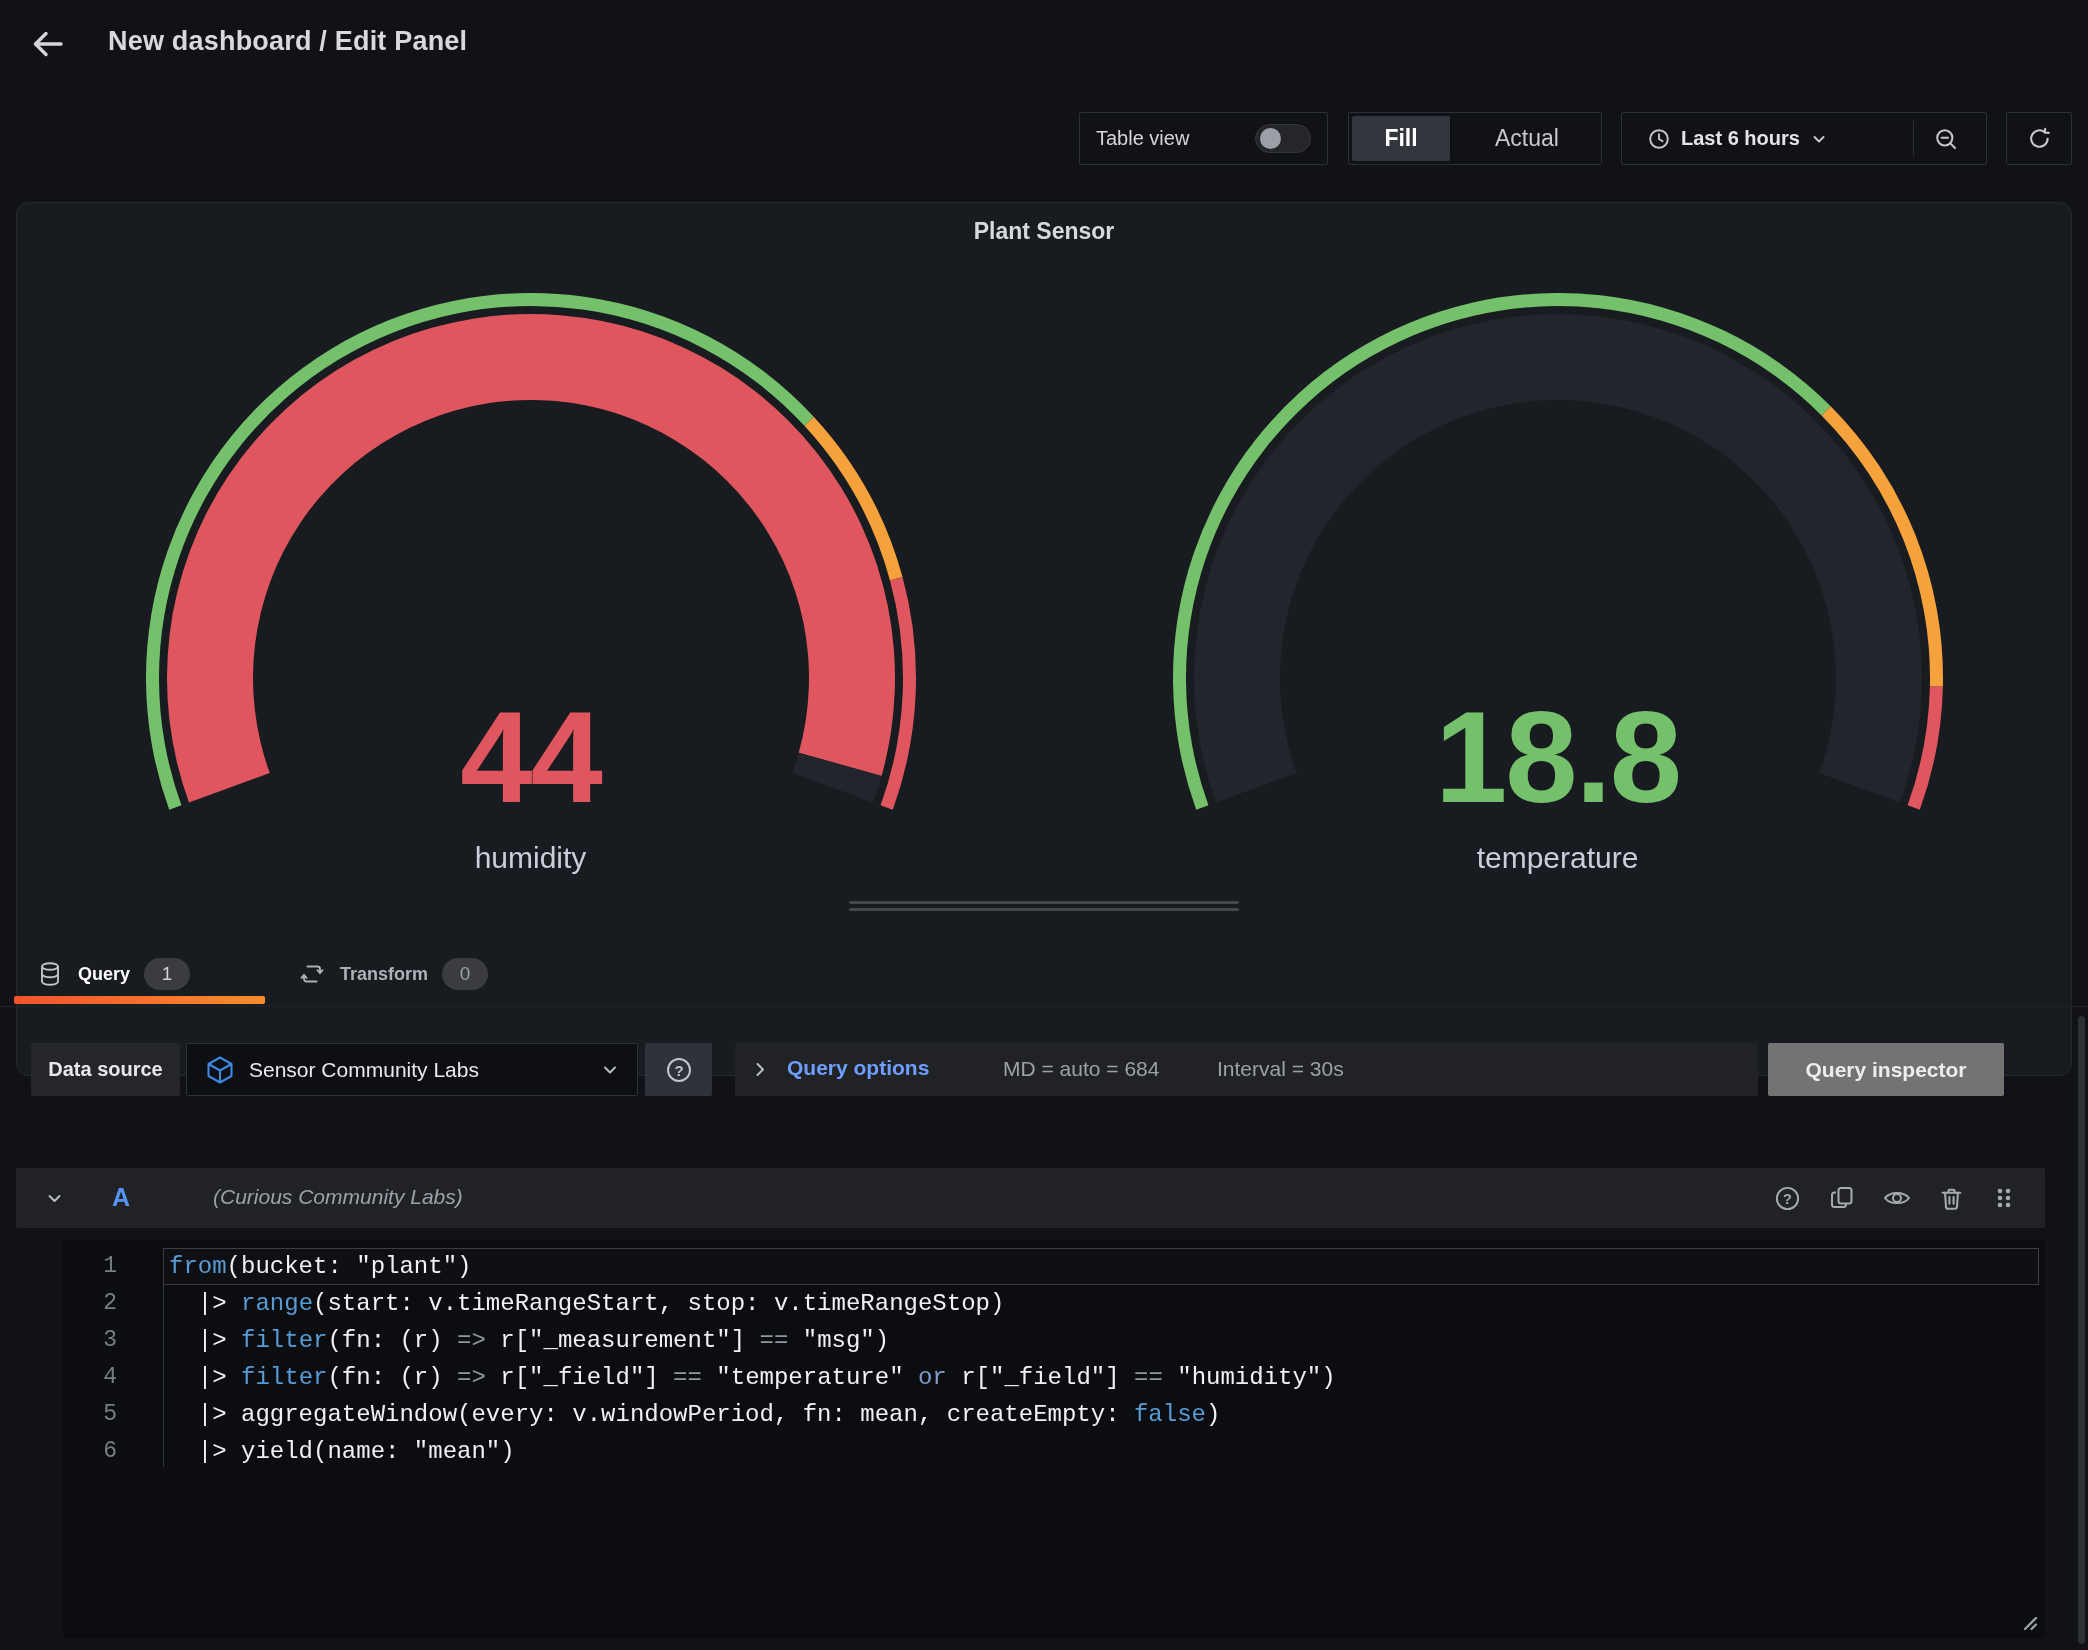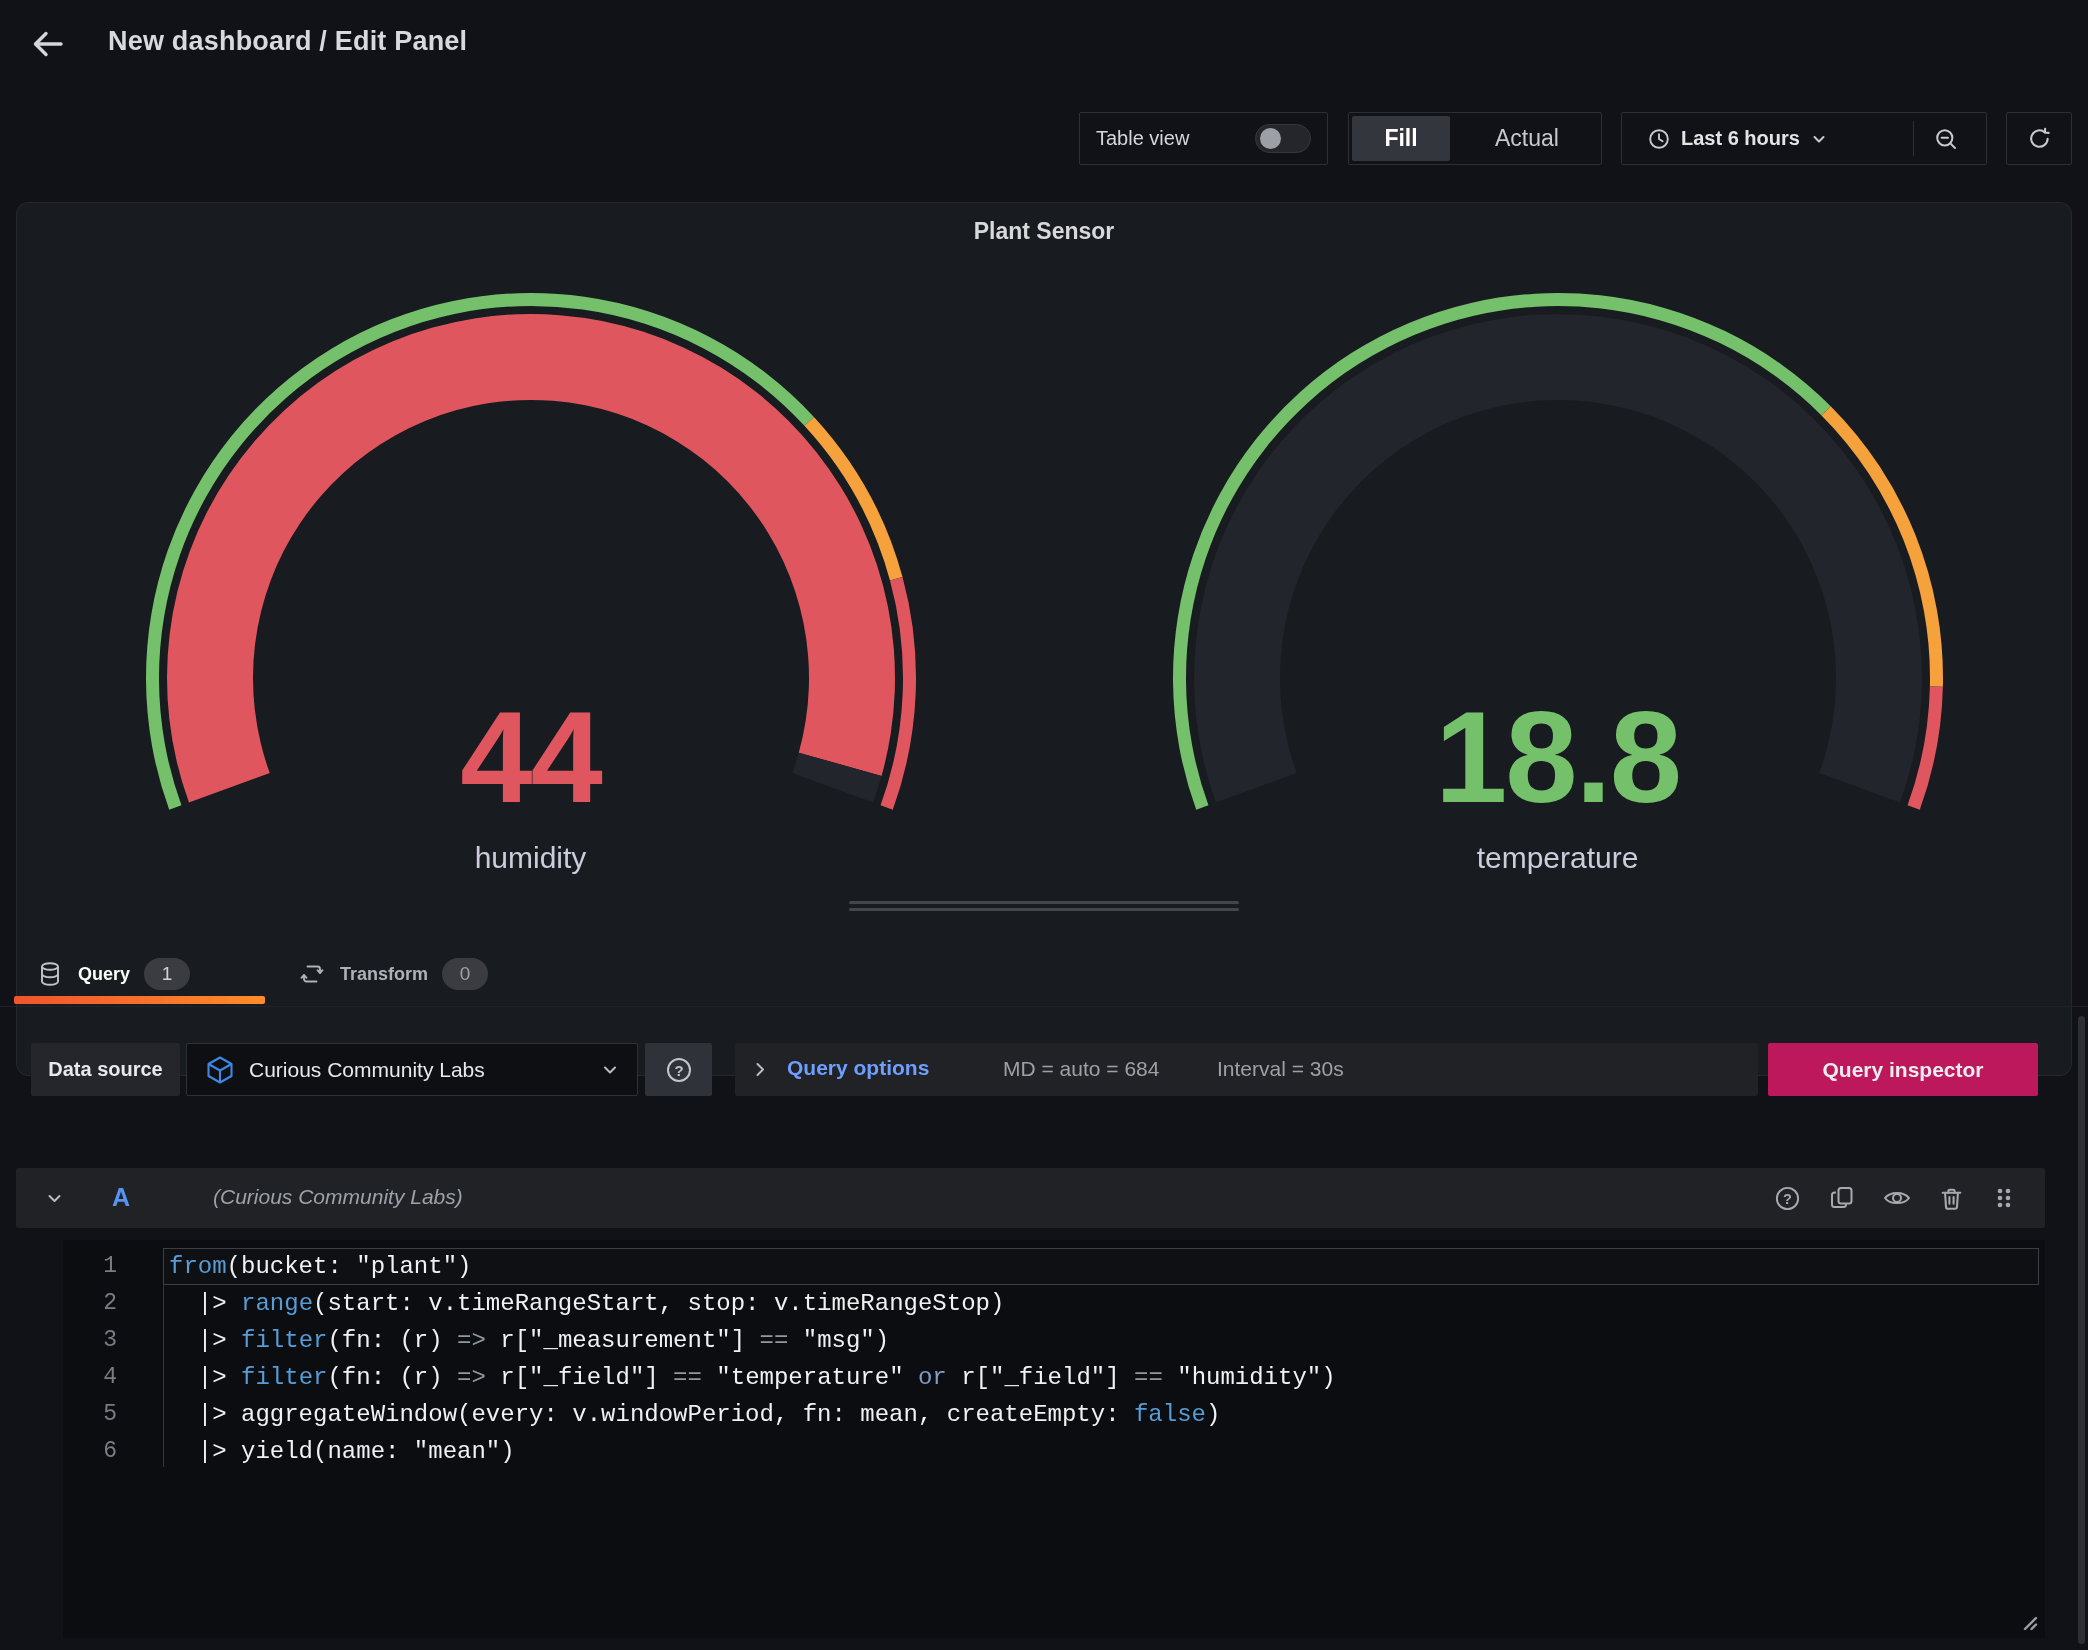--- a/index.html
+++ b/index.html
@@ -51,21 +51,21 @@
   .chip{top:1043px;height:53px;box-sizing:border-box;border-radius:2px;display:flex;align-items:center;}
   .ds-label{left:31px;width:149px;background:#24262B;justify-content:center;font-size:20px;font-weight:600;color:#E8E9EB;}
   .ds-picker{left:186px;width:452px;background:#0E0F13;border:1px solid #2E3137;padding:0 18px;gap:14px;cursor:pointer;}
   .ds-name{flex:1;font-size:21px;color:#E8E9EB;}
   .help-btn{left:645px;width:67px;background:#2F3238;justify-content:center;cursor:pointer;}
   .opt-bar{left:735px;width:1023px;background:#202226;}
   .opt-chevron{position:absolute;left:16px;top:17px;}
   .opt-link{position:absolute;left:52px;top:13px;font-size:21px;font-weight:600;color:#6E9FFF;cursor:pointer;}
   .opt-md{position:absolute;left:268px;top:14px;font-size:21px;color:#9DA0A7;}
   .opt-int{position:absolute;left:482px;top:14px;font-size:21px;color:#9DA0A7;}
-  .inspector-btn{left:1768px;width:270px;background:#be185d;justify-content:center;font-size:21px;font-weight:600;color:#ECEDEF;cursor:pointer;text-align:right;}
+  .inspector-btn{left:1768px;width:236px;background:#737373;justify-content:center;font-size:21px;font-weight:600;color:#ECEDEF;cursor:pointer;text-align:right;}
   
   .qrow{left:16px;top:1168px;width:2029px;height:60px;background:#202226;border-radius:2px;}
   .qrow-chevron{position:absolute;left:30px;top:22px;}
   .qrow-ref{position:absolute;left:96px;top:15px;font-size:25px;font-weight:600;color:#5794F2;}
   .qrow-name{position:absolute;left:197px;top:17px;font-size:21px;font-style:italic;color:#9DA1A9;}
   .qicons{position:absolute;right:28px;top:0;height:100%;display:flex;align-items:center;gap:26px;}
   .qicon{cursor:pointer;color:#A6A9B0;}
   
   .editor{left:63px;top:1240px;width:1982px;height:398px;background:#0C0D10;font-family:"Liberation Mono","DejaVu Sans Mono",monospace;}
   .code-lines{position:absolute;left:0;top:8px;width:100%;}
@@ -206,21 +206,21 @@
   <div class="abs chip ds-label">Data source</div>
 
   <div class="abs chip ds-picker">
     <span class="icon">
       <svg width="30" height="30" viewBox="0 0 30 30" fill="none" stroke="#3F87E5" stroke-width="2.1" stroke-linejoin="round">
         <polygon points="15,2.5 26.5,9 26.5,21 15,27.5 3.5,21 3.5,9"></polygon>
         <path d="M3.5 9 L15 15.5 L26.5 9"></path>
         <path d="M15 15.5 V27.5"></path>
       </svg>
     </span>
-    <span class="ds-name">Curious Community Labs</span>
+    <span class="ds-name">Sensor Community Labs</span>
     <span class="icon">
       <svg width="18" height="18" viewBox="0 0 18 18" fill="none" stroke="#B9BCC2" stroke-width="2" stroke-linecap="round" stroke-linejoin="round">
         <path d="M4 6.5 L9 11.5 L14 6.5"></path>
       </svg>
     </span>
   </div>
 
   <div class="abs chip help-btn">
     <span class="icon">
       <svg width="30" height="30" viewBox="0 0 30 30">

